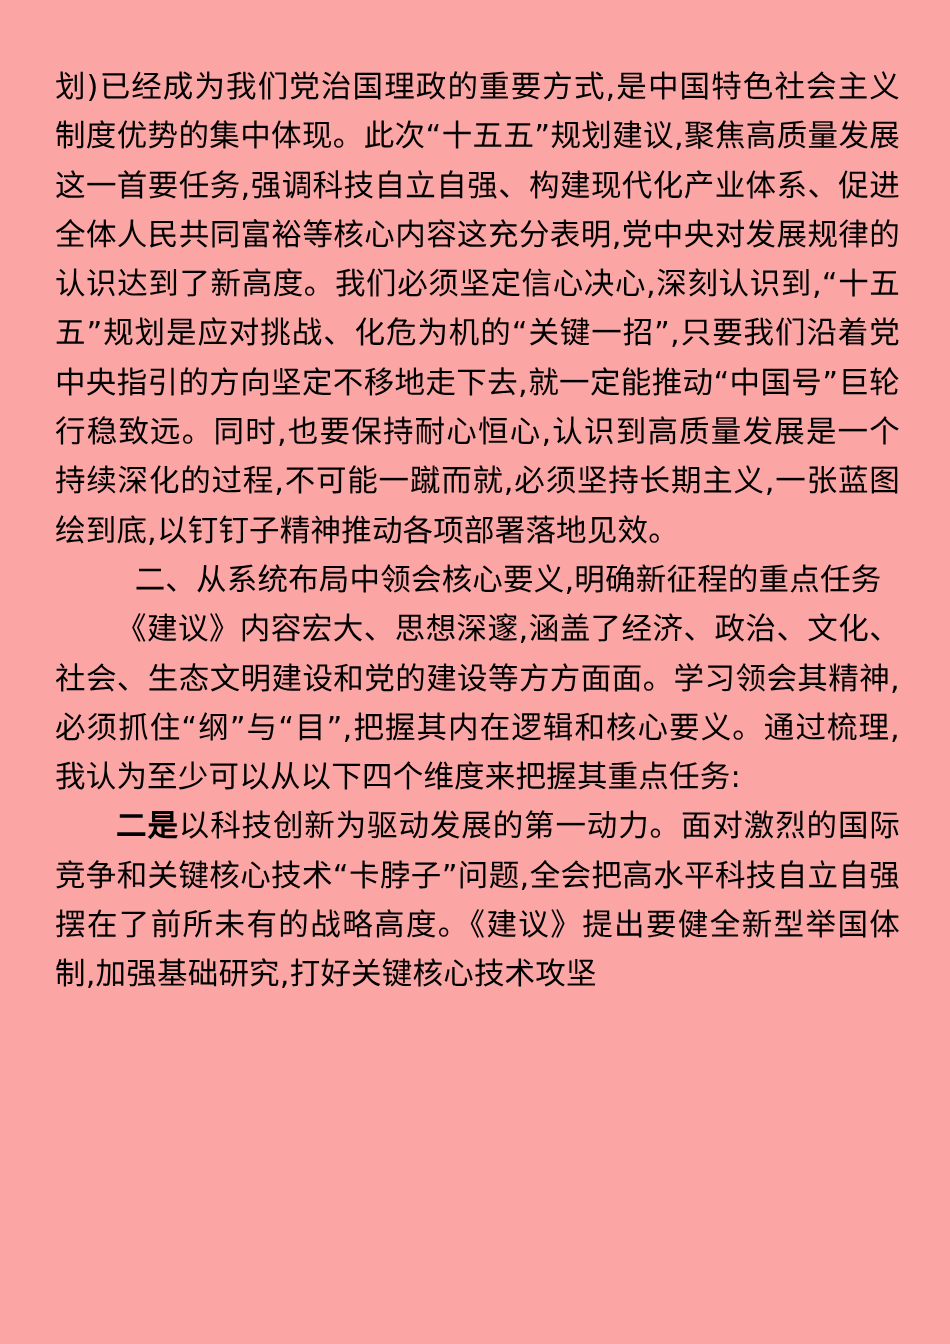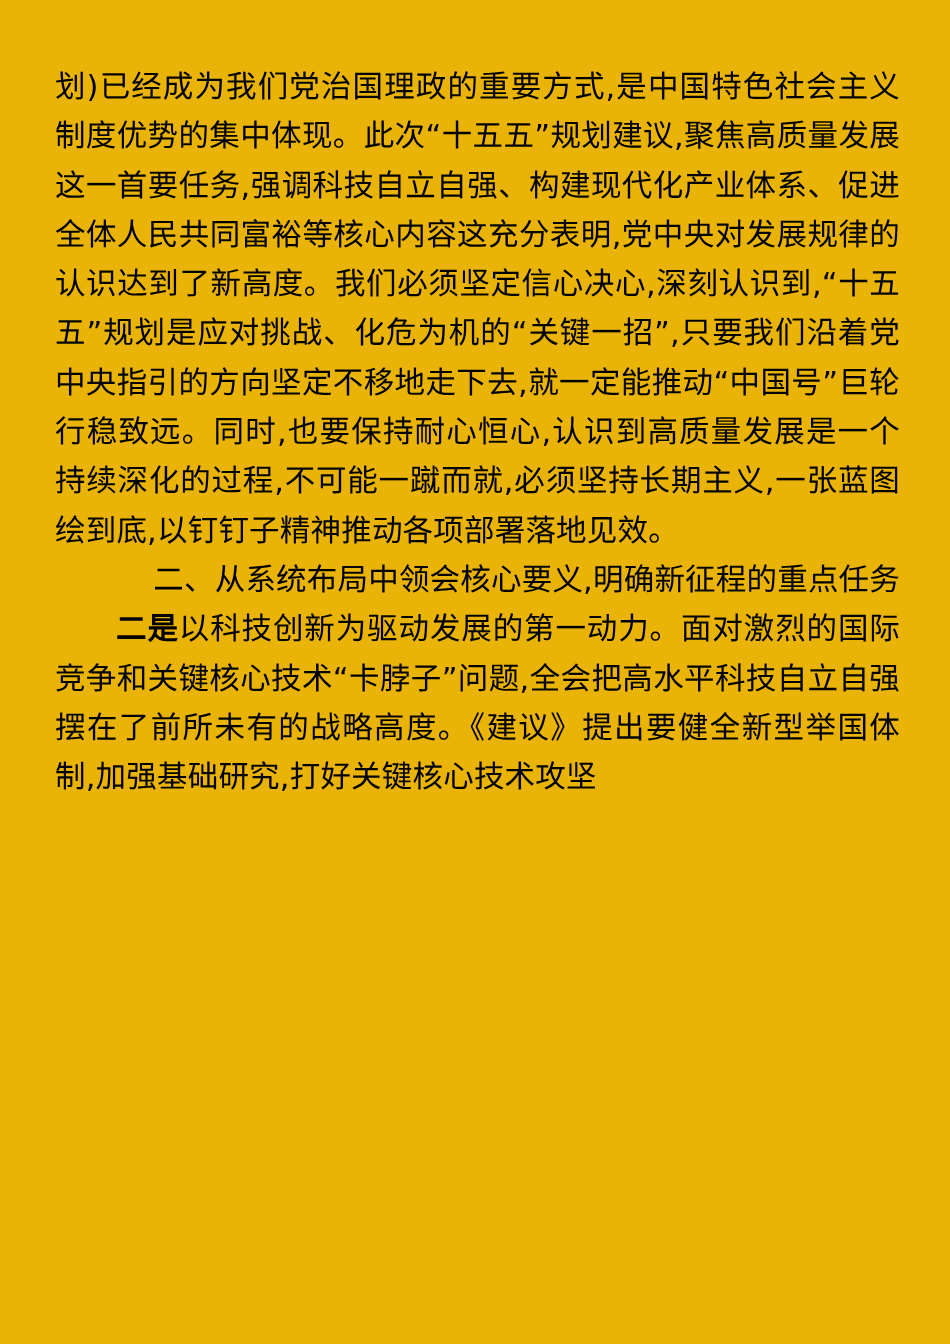--- a/index.html
+++ b/index.html
@@ -13,21 +13,21 @@
     height: 1344px;
     font-family: "DejaVu Sans", "Liberation Sans", sans-serif;
     color: #000000;
     overflow: hidden;
   }
   .page {
     position: relative;
     box-sizing: border-box;
     width: 950px;
     height: 1344px;
-    background: #eab308;
+    background: #fca5a5;
     padding: 62px 50px 0 55px;
   }
   .doc-body {
     width: 845px;
   }
   .para {
     margin: 0;
     font-size: 30.5px;
     line-height: 49.3px;
     letter-spacing: 0.2px;
@@ -44,35 +44,36 @@
   .para.indent {
     text-indent: 61px;
   }
   .heading {
     margin: 0;
     font-size: 30.5px;
     line-height: 49.3px;
     letter-spacing: 0.2px;
     font-weight: 400;
     text-indent: 61px;
-    text-align: right;
+    text-align: center;
     word-break: break-all;
   }
   .lead {
     font-weight: 700;
   }
 </style>
 </head>
 <body>
 
 <div class="page">
   <div class="doc-body">
 
     <p class="para cont">划)已经成为我们党治国理政的重要方式,是中国特色社会主义制度优势的集中体现。此次“十五五”规划建议,聚焦高质量发展这一首要任务,强调科技自立自强、构建现代化产业体系、促进全体人民共同富裕等核心内容这充分表明,党中央对发展规律的认识达到了新高度。我们必须坚定信心决心,深刻认识到,“十五五”规划是应对挑战、化危为机的“关键一招”,只要我们沿着党中央指引的方向坚定不移地走下去,就一定能推动“中国号”巨轮行稳致远。同时,也要保持耐心恒心,认识到高质量发展是一个持续深化的过程,不可能一蹴而就,必须坚持长期主义,一张蓝图绘到底,以钉钉子精神推动各项部署落地见效。</p>
 
     <p class="heading">二、从系统布局中领会核心要义,明确新征程的重点任务</p>
 
+    <p class="para indent">《建议》内容宏大、思想深邃,涵盖了经济、政治、文化、社会、生态文明建设和党的建设等方方面面。学习领会其精神,必须抓住“纲”与“目”,把握其内在逻辑和核心要义。通过梳理,我认为至少可以从以下四个维度来把握其重点任务:</p>
 
 
     <p class="para indent"><span class="lead">二是</span><span>以科技创新为驱动发展的第一动力。面对激烈的国际竞争和关键核心技术“卡脖子”问题,全会把高水平科技自立自强摆在了前所未有的战略高度。《建议》提出要健全新型举国体制,加强基础研究,打好关键核心技术攻坚</span></p>
 
   </div>
 </div>
 
 </body></html>

